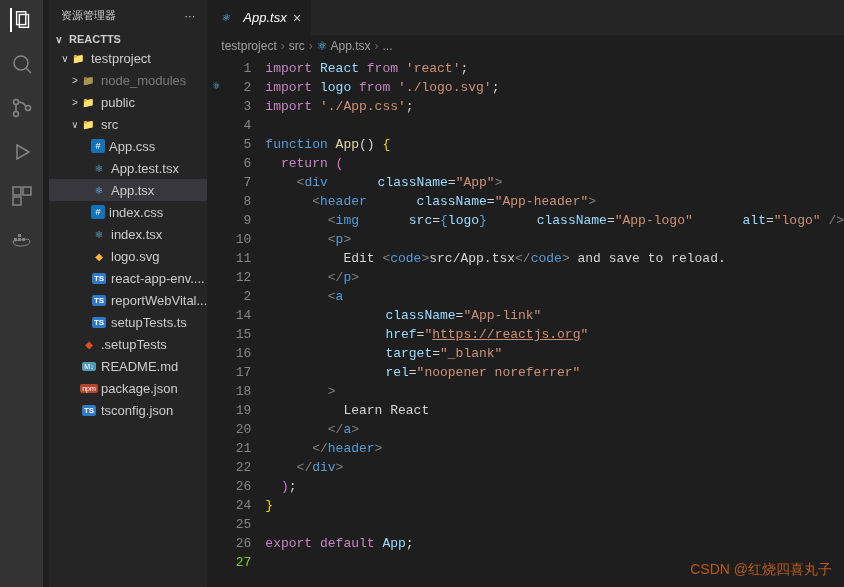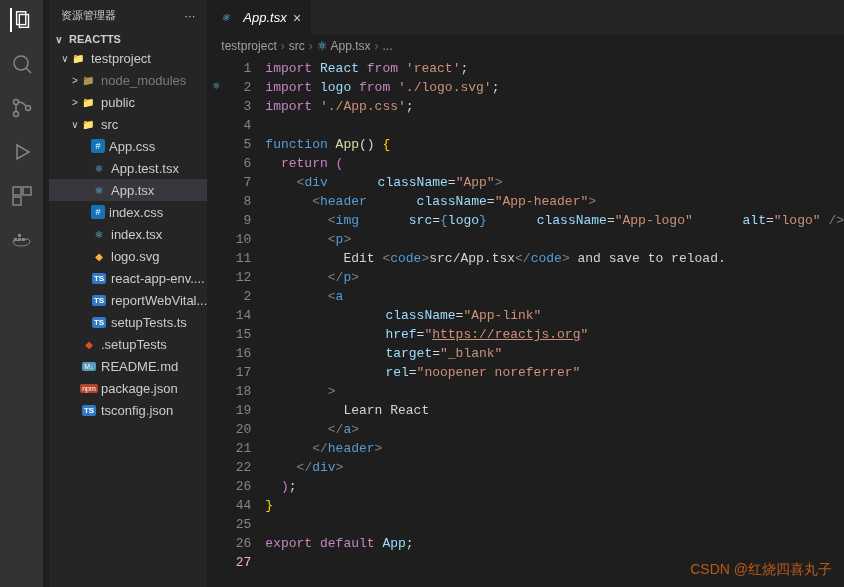--- a/index.html
+++ b/index.html
@@ -117,21 +117,21 @@
 .gutter {
   width: 40px;
   text-align: right;
   padding-right: 14px;
   color: #858585;
   font-size: 13px;
   line-height: 19px;
   padding-top: 2px;
   user-select: none;
 }
-.gutter .current { color: #f9a8d4; }
+.gutter .current { color: #84cc16; }
 .code {
   flex: 1;
   font-size: 13px;
   line-height: 19px;
   padding-top: 2px;
   white-space: pre;
   color: #d4d4d4;
 }
 .kw { color: #c586c0; }
 .ident { color: #9cdcfe; }
@@ -368,21 +368,21 @@
           <div>14</div>
           <div>15</div>
           <div>16</div>
           <div>17</div>
           <div>18</div>
           <div>19</div>
           <div>20</div>
           <div>21</div>
           <div>22</div>
           <div>26</div>
-          <div>44</div>
+          <div>24</div>
           <div>25</div>
           <div>26</div>
           <div class="current">27</div>
         </div>
       <div class="code" id="code"><div><span class="kw">import</span> <span class="ident">React</span> <span class="kw">from</span> <span class="str">'react'</span>;</div><div><span class="kw">import</span> <span class="ident">logo</span> <span class="kw">from</span> <span class="str">'./logo.svg'</span>;</div><div><span class="kw">import</span> <span class="str">'./App.css'</span>;</div><div>&nbsp;</div><div><span class="brace">function</span> <span class="fn">App</span>() <span class="yellow">{</span></div><div>  <span class="kw">return</span> <span class="purple">(</span></div><div>    <span class="tag">&lt;</span><span class="tagname">div</span> <span class="attr">className</span>=<span class="str">"App"</span><span class="tag">&gt;</span></div><div>      <span class="tag">&lt;</span><span class="tagname">header</span> <span class="attr">className</span>=<span class="str">"App-header"</span><span class="tag">&gt;</span></div><div>        <span class="tag">&lt;</span><span class="tagname">img</span> <span class="attr">src</span>=<span class="brace">{</span><span class="ident">logo</span><span class="brace">}</span> <span class="attr">className</span>=<span class="str">"App-logo"</span> <span class="attr">alt</span>=<span class="str">"logo"</span> <span class="tag">/&gt;</span></div><div>        <span class="tag">&lt;</span><span class="tagname">p</span><span class="tag">&gt;</span></div><div>          <span class="plain">Edit </span><span class="tag">&lt;</span><span class="tagname">code</span><span class="tag">&gt;</span><span class="plain">src/App.tsx</span><span class="tag">&lt;/</span><span class="tagname">code</span><span class="tag">&gt;</span><span class="plain"> and save to reload.</span></div><div>        <span class="tag">&lt;/</span><span class="tagname">p</span><span class="tag">&gt;</span></div><div>        <span class="tag">&lt;</span><span class="tagname">a</span></div><div>          <span class="attr">className</span>=<span class="str">"App-link"</span></div><div>          <span class="attr">href</span>=<span class="str">"</span><span class="link">https://reactjs.org</span><span class="str">"</span></div><div>          <span class="attr">target</span>=<span class="str">"_blank"</span></div><div>          <span class="attr">rel</span>=<span class="str">"noopener noreferrer"</span></div><div>        <span class="tag">&gt;</span></div><div>          <span class="plain">Learn React</span></div><div>        <span class="tag">&lt;/</span><span class="tagname">a</span><span class="tag">&gt;</span></div><div>      <span class="tag">&lt;/</span><span class="tagname">header</span><span class="tag">&gt;</span></div><div>    <span class="tag">&lt;/</span><span class="tagname">div</span><span class="tag">&gt;</span></div><div>  <span class="purple">)</span>;</div><div><span class="yellow">}</span></div><div>&nbsp;</div><div><span class="kw">export</span> <span class="kw">default</span> <span class="ident">App</span>;</div><div>&nbsp;</div></div>
     </div>
   </div>
 </div>
 
 <div class="watermark">CSDN @红烧四喜丸子</div>

